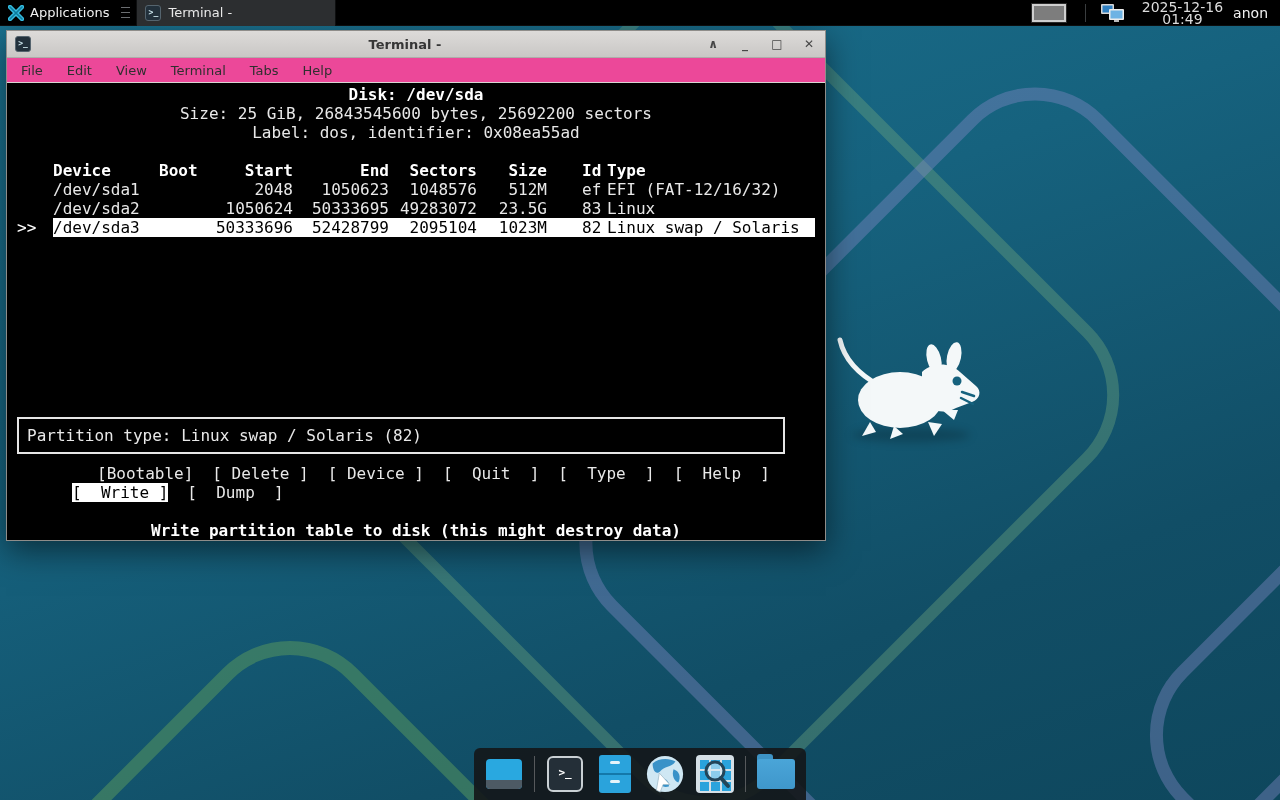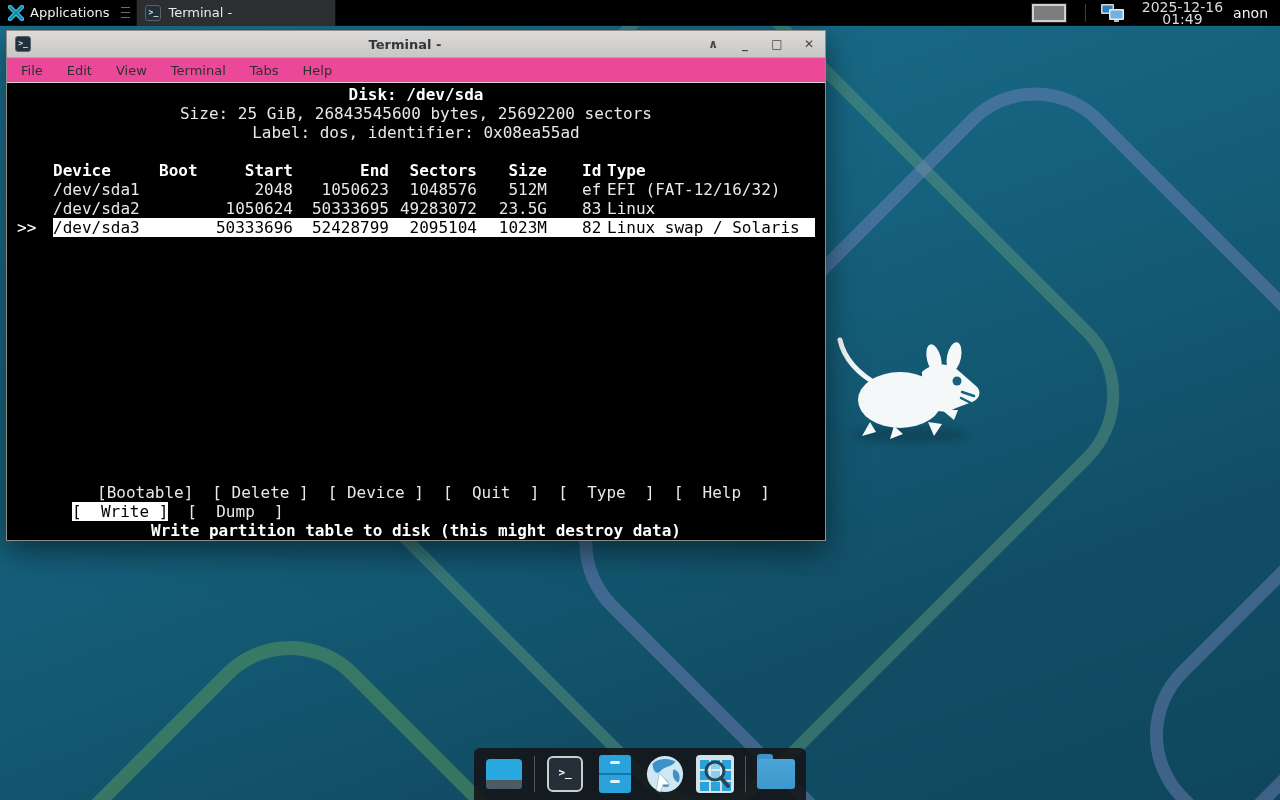--- a/index.html
+++ b/index.html
@@ -75,21 +75,21 @@
   .prow.selected .cell { background:#ffffff; color:#000000; }
   .prow.selected .cell.arrow { background:#000000; color:#ffffff; }
   #spacer-flex { flex:1; }
   #ptype-box { height:37px; border:2px solid #e6e6e6; margin-right:30px;
     display:flex; align-items:center; padding-left:8px; flex:0 0 auto; }
   .menu-row { height:19px; line-height:19px; display:flex; gap:19px; flex:0 0 auto; }
   #menu-row-1 { padding-left:80px; margin-top:10px; }
   #menu-row-2 { padding-left:55px; }
   .cfbtn { white-space:pre; }
   .cfbtn.selected { background:#ffffff; color:#000000; }
-  #status-line { height:19px; line-height:19px; text-align:center;
+  #status-line { margin-top:19px; height:19px; line-height:19px; text-align:center;
     font-weight:bold; color:#ffffff; white-space:pre; flex:0 0 auto; }
 
   
   #dock { position:absolute; left:50%; transform:translateX(-50%); bottom:0; height:52px;
     background:rgba(20,22,24,0.90); border-radius:6px 6px 0 0; display:flex;
     align-items:center; padding:0 10px; gap:10px; z-index:30; }
   .dock-sep { width:1px; height:36px; background:#56595c; }
   .dock-icon { width:40px; height:40px; display:flex; align-items:center; justify-content:center; position:relative; }
   #icon-show-desktop .win { width:36px; height:30px; border-radius:4px; overflow:hidden; background:#29a8e0; position:relative; }
   #icon-show-desktop .win::after { content:""; position:absolute; left:0; right:0; bottom:0; height:9px; background:#4d5a64; }
@@ -237,20 +237,23 @@
         <div class="cell r">52428799</div>
         <div class="cell r">2095104</div>
         <div class="cell r">1023M</div>
         <div class="cell idcell">82</div>
         <div class="cell">Linux swap / Solaris</div>
       </div>
     </div>
 
     <div id="spacer-flex" data-interactable="false"></div>
 
+    <div id="ptype-box" data-interactable="false">
+      <span data-interactable="false">Partition type: Linux swap / Solaris (82)</span>
+    </div>
 
     <div class="menu-row" id="menu-row-1" data-interactable="false">
       <span class="cfbtn" data-interactable="true">[Bootable]</span>
       <span class="cfbtn" data-interactable="true">[ Delete ]</span>
       <span class="cfbtn" data-interactable="true">[ Device ]</span>
       <span class="cfbtn" data-interactable="true">[  Quit  ]</span>
       <span class="cfbtn" data-interactable="true">[  Type  ]</span>
       <span class="cfbtn" data-interactable="true">[  Help  ]</span>
     </div>
     <div class="menu-row" id="menu-row-2" data-interactable="false">

